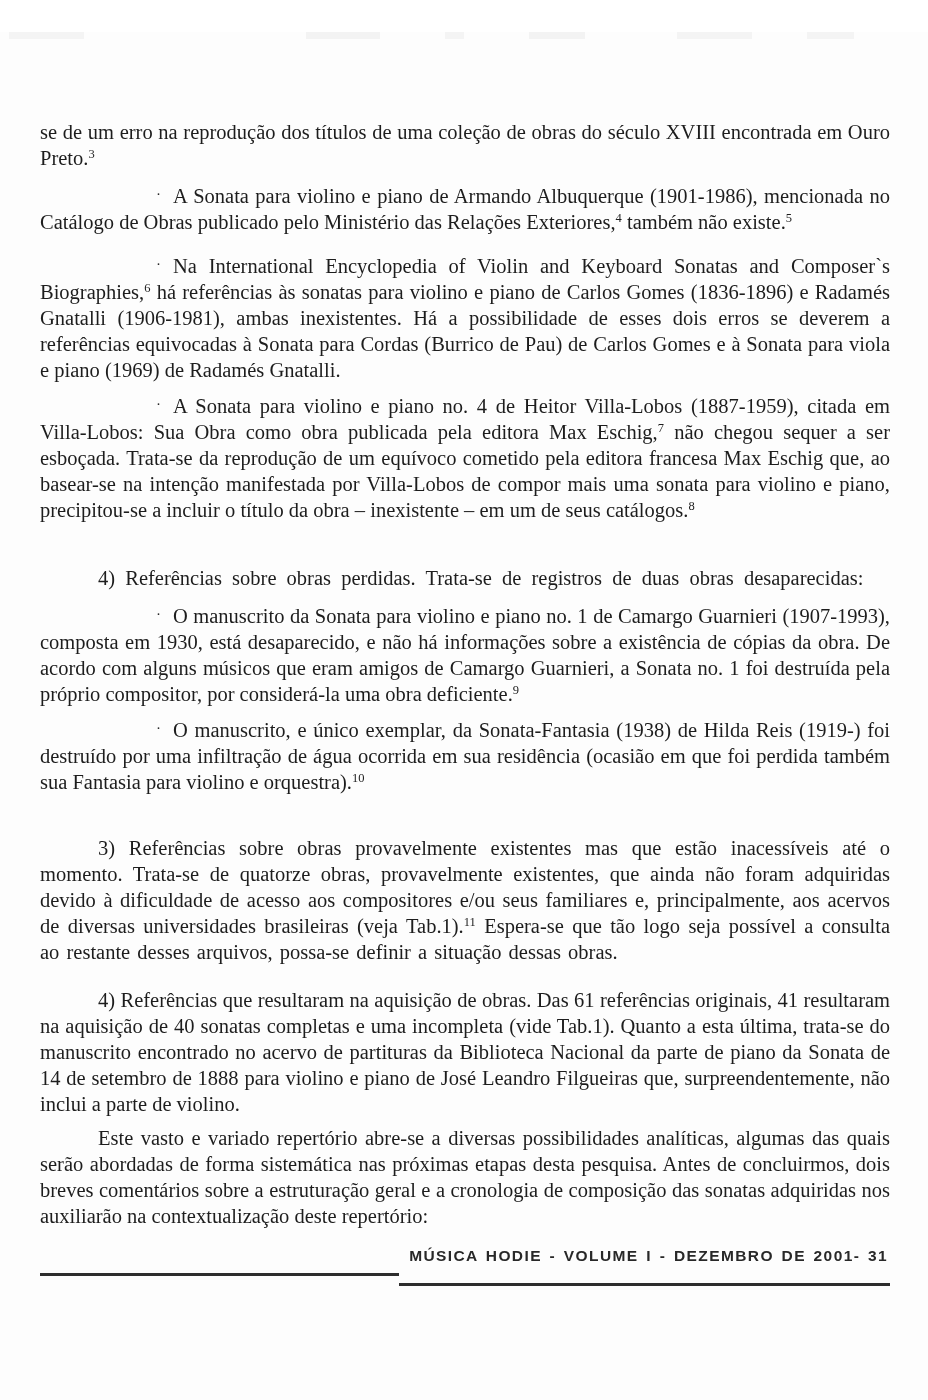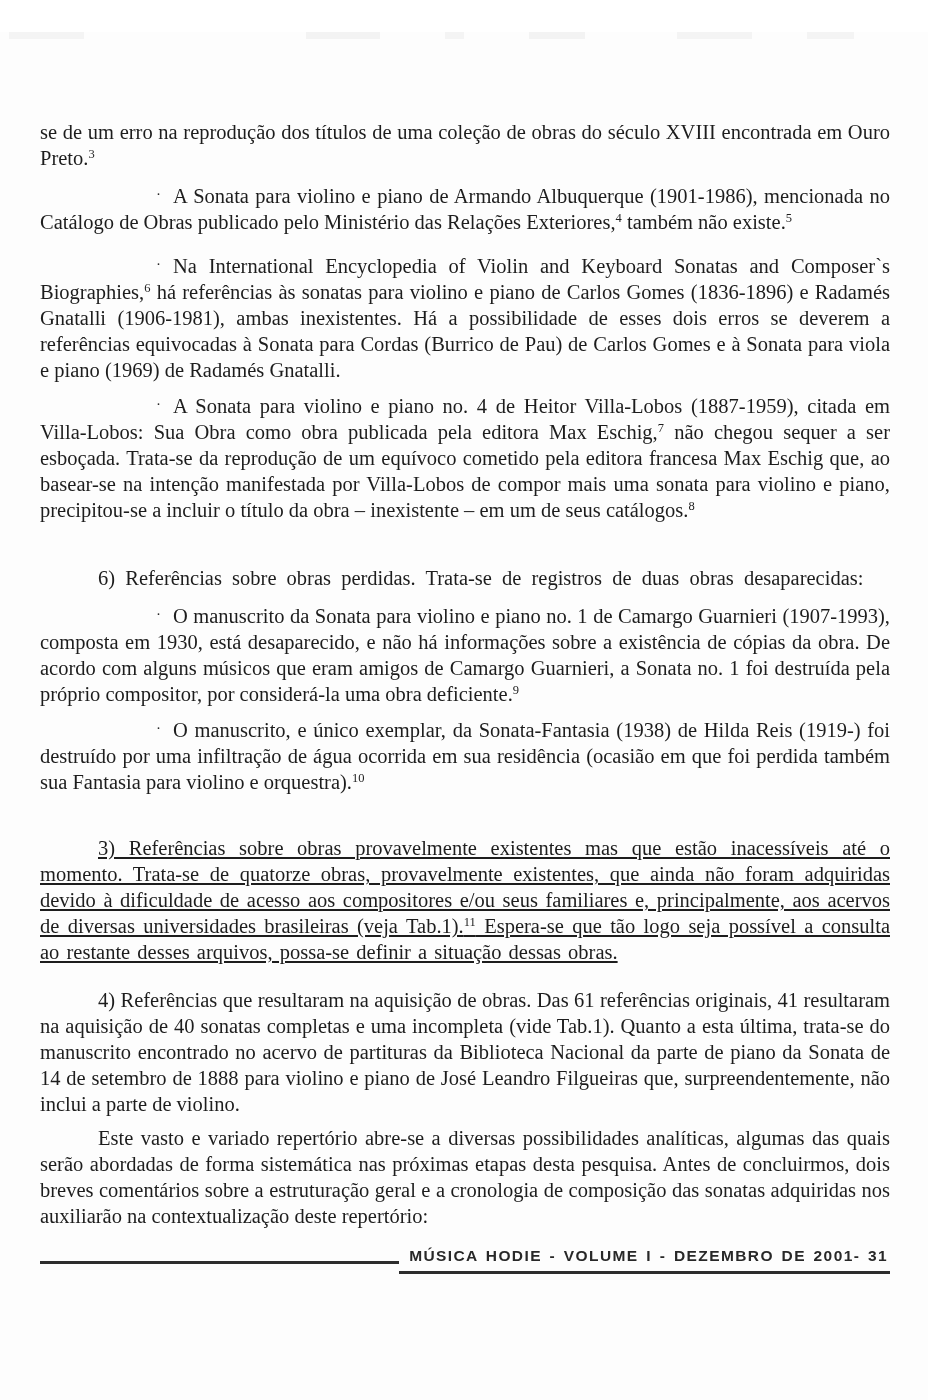--- a/index.html
+++ b/index.html
@@ -33,21 +33,21 @@
     color: #1d1d1d;
   }
   p.para.indent { text-indent: 58px; }
   
   main.body-text p:nth-of-type(2)  { margin-top: 10px; }
   main.body-text p:nth-of-type(3)  { margin-top: 16px; }
   main.body-text p:nth-of-type(4)  { margin-top: 8px;  }
   main.body-text p:nth-of-type(5)  { margin-top: 42px; word-spacing: 5px; }
   main.body-text p:nth-of-type(6)  { margin-top: 10px; }
   main.body-text p:nth-of-type(7)  { margin-top: 8px;  }
-  main.body-text p:nth-of-type(8)  { margin-top: 40px; word-spacing: 2px; text-decoration: underline; }
+  main.body-text p:nth-of-type(8)  { margin-top: 40px; word-spacing: 2px; }
   main.body-text p:nth-of-type(9)  { margin-top: 22px; }
   main.body-text p:nth-of-type(10) { margin-top: 8px;  }
   .bullet {
     display: inline-block;
     margin-right: 12px;
     font-size: 15px;
     vertical-align: 4px;
     color: #2a2a2a;
   }
   .it { }
@@ -63,41 +63,41 @@
   }
   .footer-rule {
     flex: 1 1 auto;
     height: 0;
     border-bottom: 3px solid #2d2d2d;
     margin-bottom: 10px;
   }
   .footer-text {
     white-space: nowrap;
     border-bottom: 3px solid #2d2d2d;
-    padding: 0 2px 6px 10px;
+    padding: 0 2px 18px 10px;
     font-family: "Liberation Sans", sans-serif;
     font-weight: bold;
     font-size: 15.5px;
     letter-spacing: 1.4px;
     word-spacing: 2px;
     color: #282828;
   }
 </style>
 </head>
 <body>
 
 <div class="page">
   <div class="scan-edge"></div>
 
   <main class="body-text">
       <p class="para"><span class="rn">se de um erro na reprodução dos títulos de uma coleção de obras do século XVIII encontrada em Ouro Preto.</span><span class="fnote">3</span></p>
       <p class="para indent"><span class="bullet">·</span><span class="rn">A </span><span class="it">Sonata para violino e piano</span><span class="rn"> de Armando Albuquerque (1901-1986), mencionada no </span><span class="it">Catálogo de Obras</span><span class="rn"> publicado pelo Ministério das Relações Exteriores,</span><span class="fnote">4</span><span class="rn"> também não existe.</span><span class="fnote">5</span></p>
       <p class="para indent"><span class="bullet">·</span><span class="rn">Na </span><span class="it">International Encyclopedia of Violin and Keyboard Sonatas and Composer`s Biographies,</span><span class="fnote">6</span><span class="rn"> há referências às sonatas para violino e piano de Carlos Gomes (1836-1896) e Radamés Gnatalli (1906-1981), ambas inexistentes. Há a possibilidade de esses dois erros se deverem a referências equivocadas à </span><span class="it">Sonata para Cordas (Burrico de Pau)</span><span class="rn"> de Carlos Gomes e à </span><span class="it">Sonata para viola e piano</span><span class="rn"> (1969) de Radamés Gnatalli.</span></p>
       <p class="para indent"><span class="bullet">·</span><span class="rn">A </span><span class="it">Sonata para violino e piano no. 4</span><span class="rn"> de Heitor Villa-Lobos (1887-1959), citada em </span><span class="it">Villa-Lobos: Sua Obra</span><span class="rn"> como obra publicada pela editora Max Eschig,</span><span class="fnote">7</span><span class="rn"> não chegou sequer a ser esboçada. Trata-se da reprodução de um equívoco cometido pela editora francesa Max Eschig que, ao basear-se na intenção manifestada por Villa-Lobos de compor mais uma sonata para violino e piano, precipitou-se a incluir o título da obra – inexistente – em um de seus catálogos.</span><span class="fnote">8</span></p>
-      <p class="para indent"><span class="rn">6) Referências sobre obras perdidas. Trata-se de registros de duas obras desaparecidas:</span></p>
+      <p class="para indent"><span class="rn">4) Referências sobre obras perdidas. Trata-se de registros de duas obras desaparecidas:</span></p>
       <p class="para indent"><span class="bullet">·</span><span class="rn">O manuscrito da </span><span class="it">Sonata para violino e piano no. 1</span><span class="rn"> de Camargo Guarnieri (1907-1993), composta em 1930, está desaparecido, e não há informações sobre a existência de cópias da obra. De acordo com alguns músicos que eram amigos de Camargo Guarnieri, a </span><span class="it">Sonata no. 1</span><span class="rn"> foi destruída pela próprio compositor, por considerá-la uma obra deficiente.</span><span class="fnote">9</span></p>
       <p class="para indent"><span class="bullet">·</span><span class="rn">O manuscrito, e único exemplar, da </span><span class="it">Sonata-Fantasia</span><span class="rn"> (1938) de Hilda Reis (1919-) foi destruído por uma infiltração de água ocorrida em sua residência (ocasião em que foi perdida também sua </span><span class="it">Fantasia para violino e orquestra</span><span class="rn">).</span><span class="fnote">10</span></p>
       <p class="para indent"><span class="rn">3) Referências sobre obras provavelmente existentes mas que estão inacessíveis até o momento. Trata-se de quatorze obras, provavelmente existentes, que ainda não foram adquiridas devido à dificuldade de acesso aos compositores e/ou seus familiares e, principalmente, aos acervos de diversas universidades brasileiras (veja Tab.1).</span><span class="fnote">11</span><span class="rn"> Espera-se que tão logo seja possível a consulta ao restante desses arquivos, possa-se definir a situação dessas obras.</span></p>
       <p class="para indent"><span class="rn">4) Referências que resultaram na aquisição de obras. Das 61 referências originais, 41 resultaram na aquisição de 40 sonatas completas e uma incompleta (vide Tab.1). Quanto a esta última, trata-se do manuscrito encontrado no acervo de partituras da Biblioteca Nacional da parte de piano da </span><span class="it">Sonata de 14 de setembro de 1888 para violino e piano</span><span class="rn"> de José Leandro Filgueiras que, surpreendentemente, não inclui a parte de violino.</span></p>
       <p class="para indent"><span class="rn">Este vasto e variado repertório abre-se a diversas possibilidades analíticas, algumas das quais serão abordadas de forma sistemática nas próximas etapas desta pesquisa. Antes de concluirmos, dois breves comentários sobre a estruturação geral e a cronologia de composição das sonatas adquiridas nos auxiliarão na contextualização deste repertório:</span></p>
     </main>
 
   <footer class="footer">
     <div class="footer-rule"></div>
     <div class="footer-text">MÚSICA HODIE - VOLUME I - DEZEMBRO DE 2001- 31</div>

